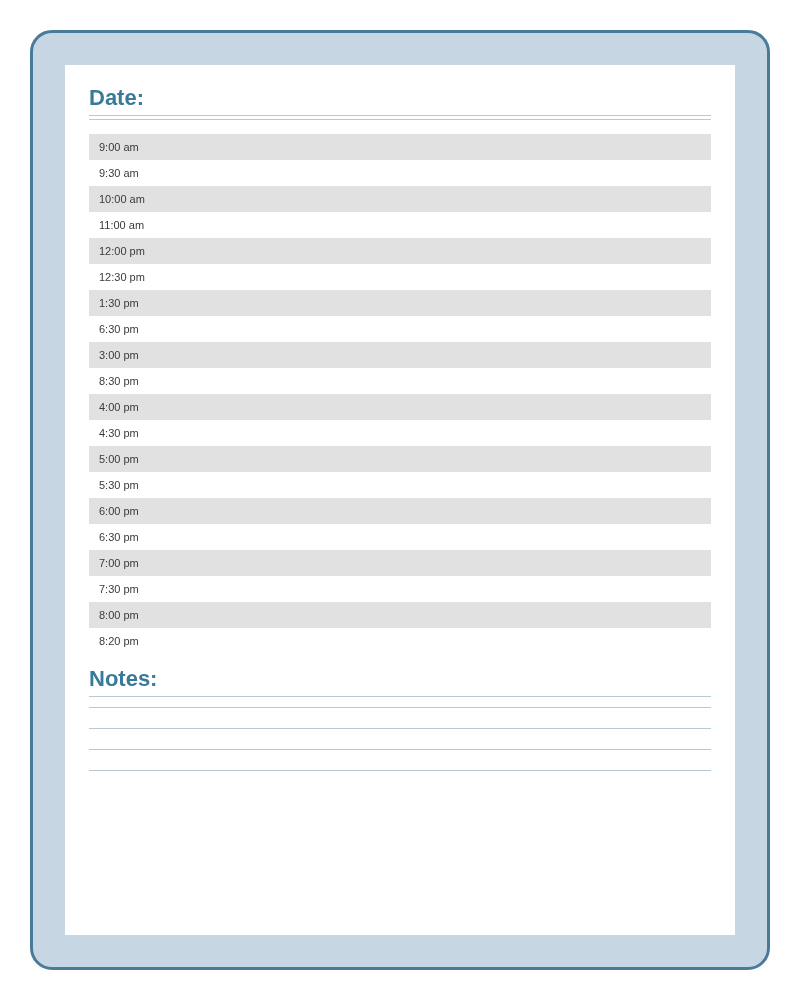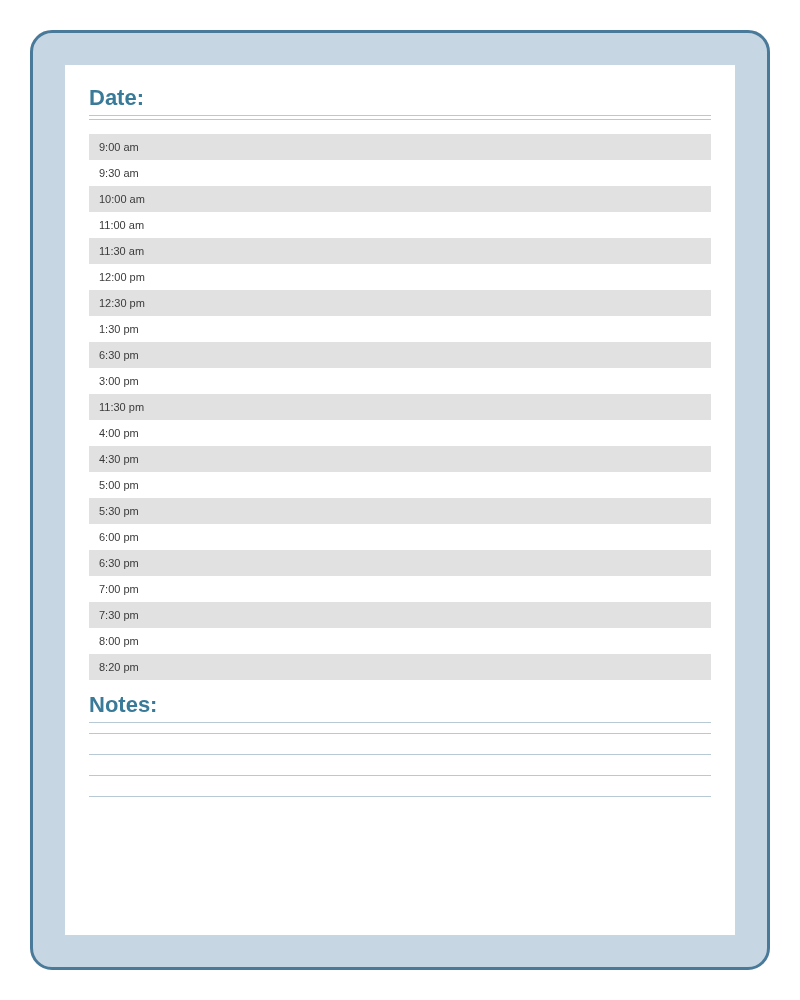--- a/index.html
+++ b/index.html
@@ -98,39 +98,36 @@
         <div class="time-row">
           <span class="time-label">9:30 am</span>
         </div>
         <div class="time-row">
           <span class="time-label">10:00 am</span>
         </div>
         <div class="time-row">
           <span class="time-label">11:00 am</span>
         </div>
         <div class="time-row">
-          <span class="time-label">11:30 am</span>
-        </div>
-        <div class="time-row">
           <span class="time-label">12:00 pm</span>
         </div>
         <div class="time-row">
           <span class="time-label">12:30 pm</span>
         </div>
         <div class="time-row">
           <span class="time-label">1:30 pm</span>
         </div>
         <div class="time-row">
           <span class="time-label">6:30 pm</span>
         </div>
         <div class="time-row">
           <span class="time-label">3:00 pm</span>
         </div>
         <div class="time-row">
-          <span class="time-label">11:30 pm</span>
+          <span class="time-label">8:30 pm</span>
         </div>
         <div class="time-row">
           <span class="time-label">4:00 pm</span>
         </div>
         <div class="time-row">
           <span class="time-label">4:30 pm</span>
         </div>
         <div class="time-row">
           <span class="time-label">5:00 pm</span>
         </div>

